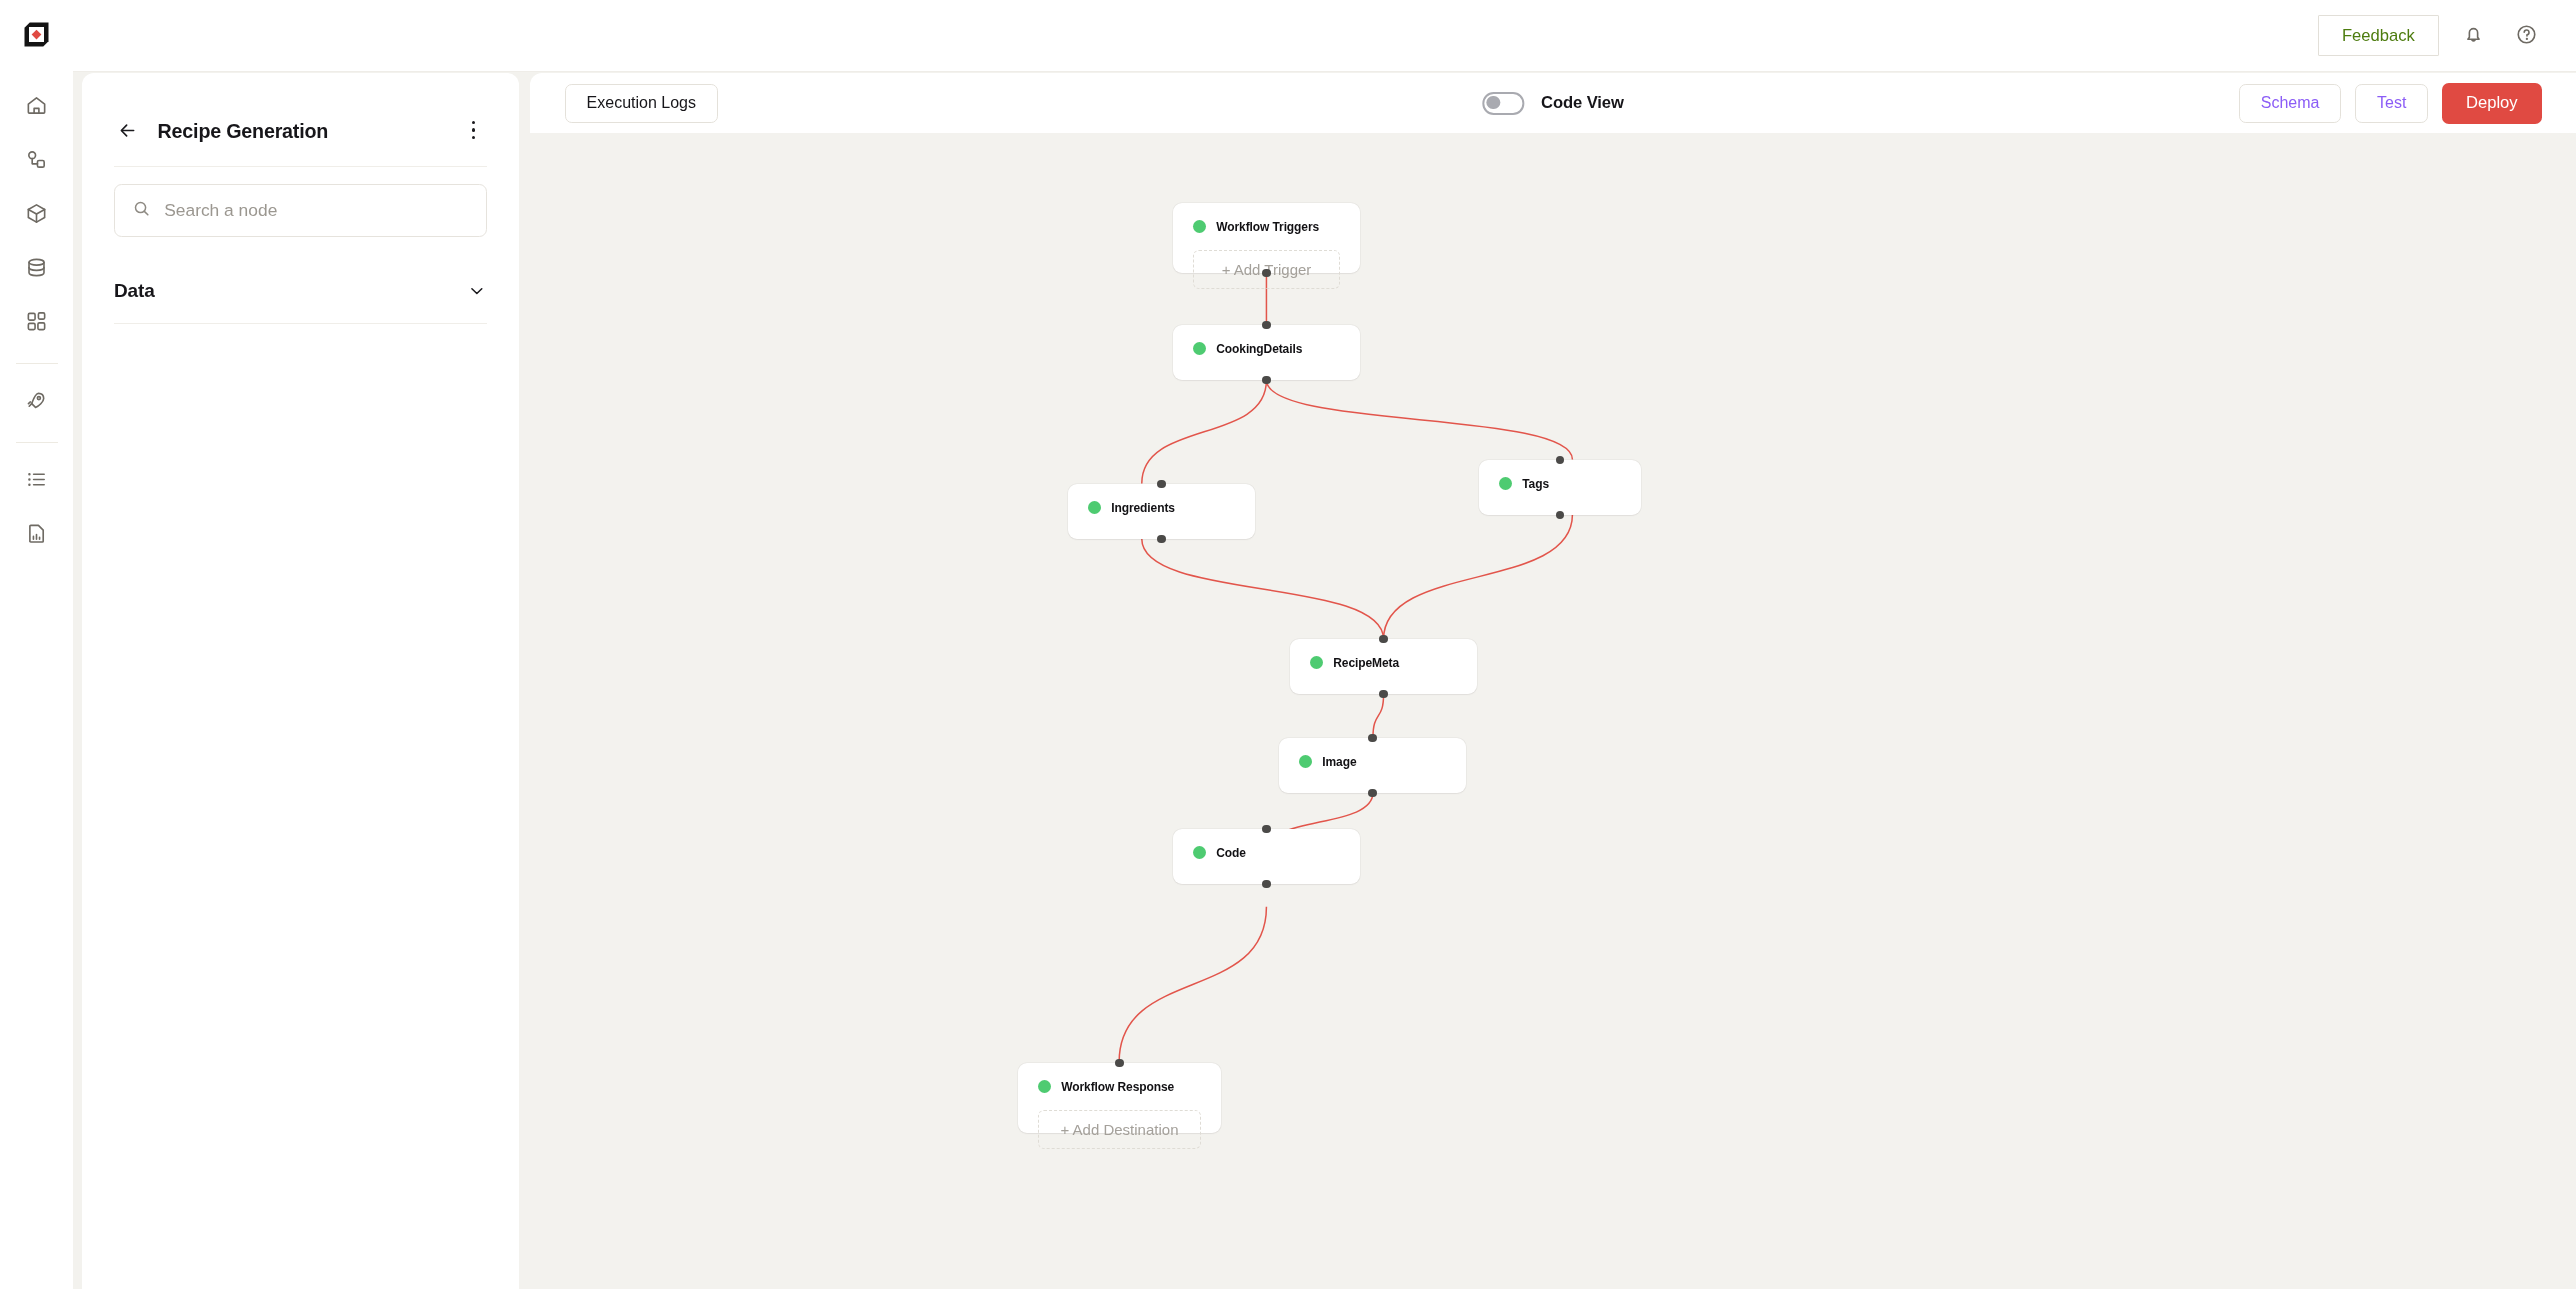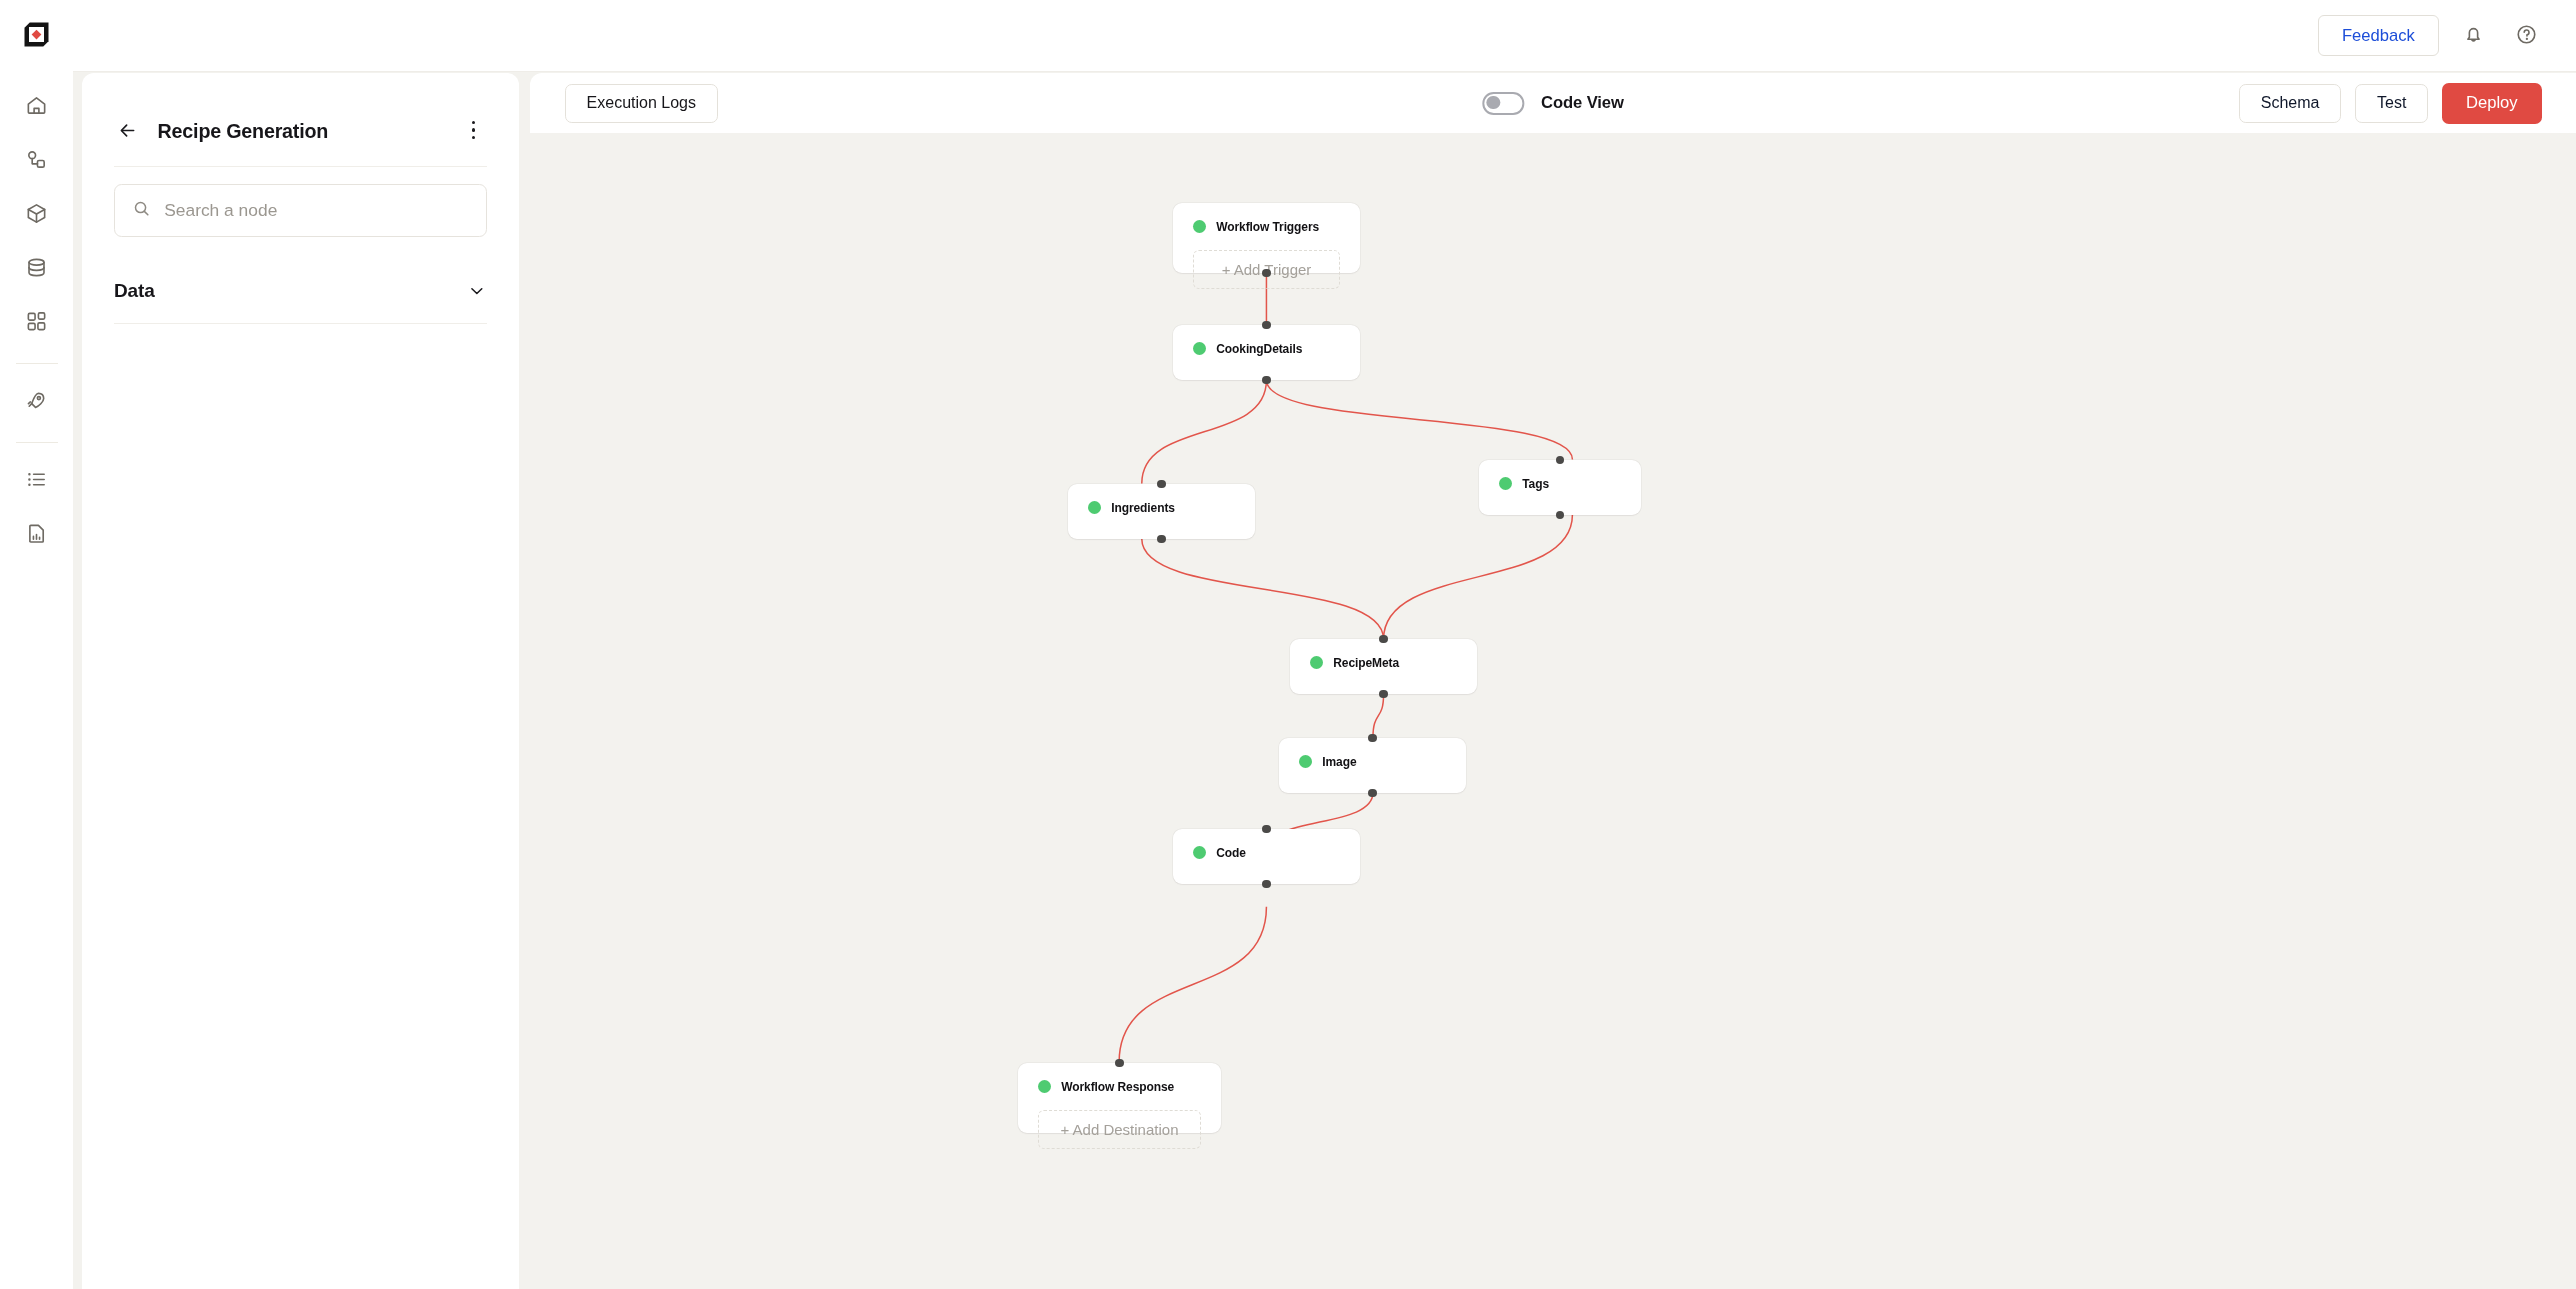--- a/index.html
+++ b/index.html
@@ -57,23 +57,23 @@
     align-items: center;
     justify-content: flex-end;
     padding-right: 32px;
     gap: 16.6px;
     z-index: 5;
   }
   #feedback-button {
     height: 41px;
     padding: 0 23px;
     border: 0.8px solid #E2DFD8;
-    border-radius: 6px;
-    background: #FFFFFF;
-    color: #1d4ed8;
+    border-radius: 1px;
+    background: #FFFFFF;
+    color: #4d7c0f;
     font-size: 16.6px;
     display: flex; align-items: center;
     cursor: pointer;
   }
   .topbar-icon-btn {
     width: 36px; height: 36px;
     display: flex; align-items: center; justify-content: center;
     cursor: pointer; border-radius: 6px;
   }
 
@@ -226,21 +226,21 @@
     align-items: center;
     gap: 13.6px;
   }
   .tb-btn {
     height: 39px;
     padding: 0 21px;
     border: 0.8px solid #E4E1DA;
     border-radius: 6.8px;
     background: #FFFFFF;
     font-size: 16px;
-    color: #0f172a;
+    color: #8b5cf6;
     display: flex; align-items: center;
     cursor: pointer;
     font-family: "Liberation Sans", sans-serif;
   }
   #deploy-button {
     height: 41px;
     padding: 0 24px;
     border: none;
     border-radius: 6.8px;
     background: #E04A42;

